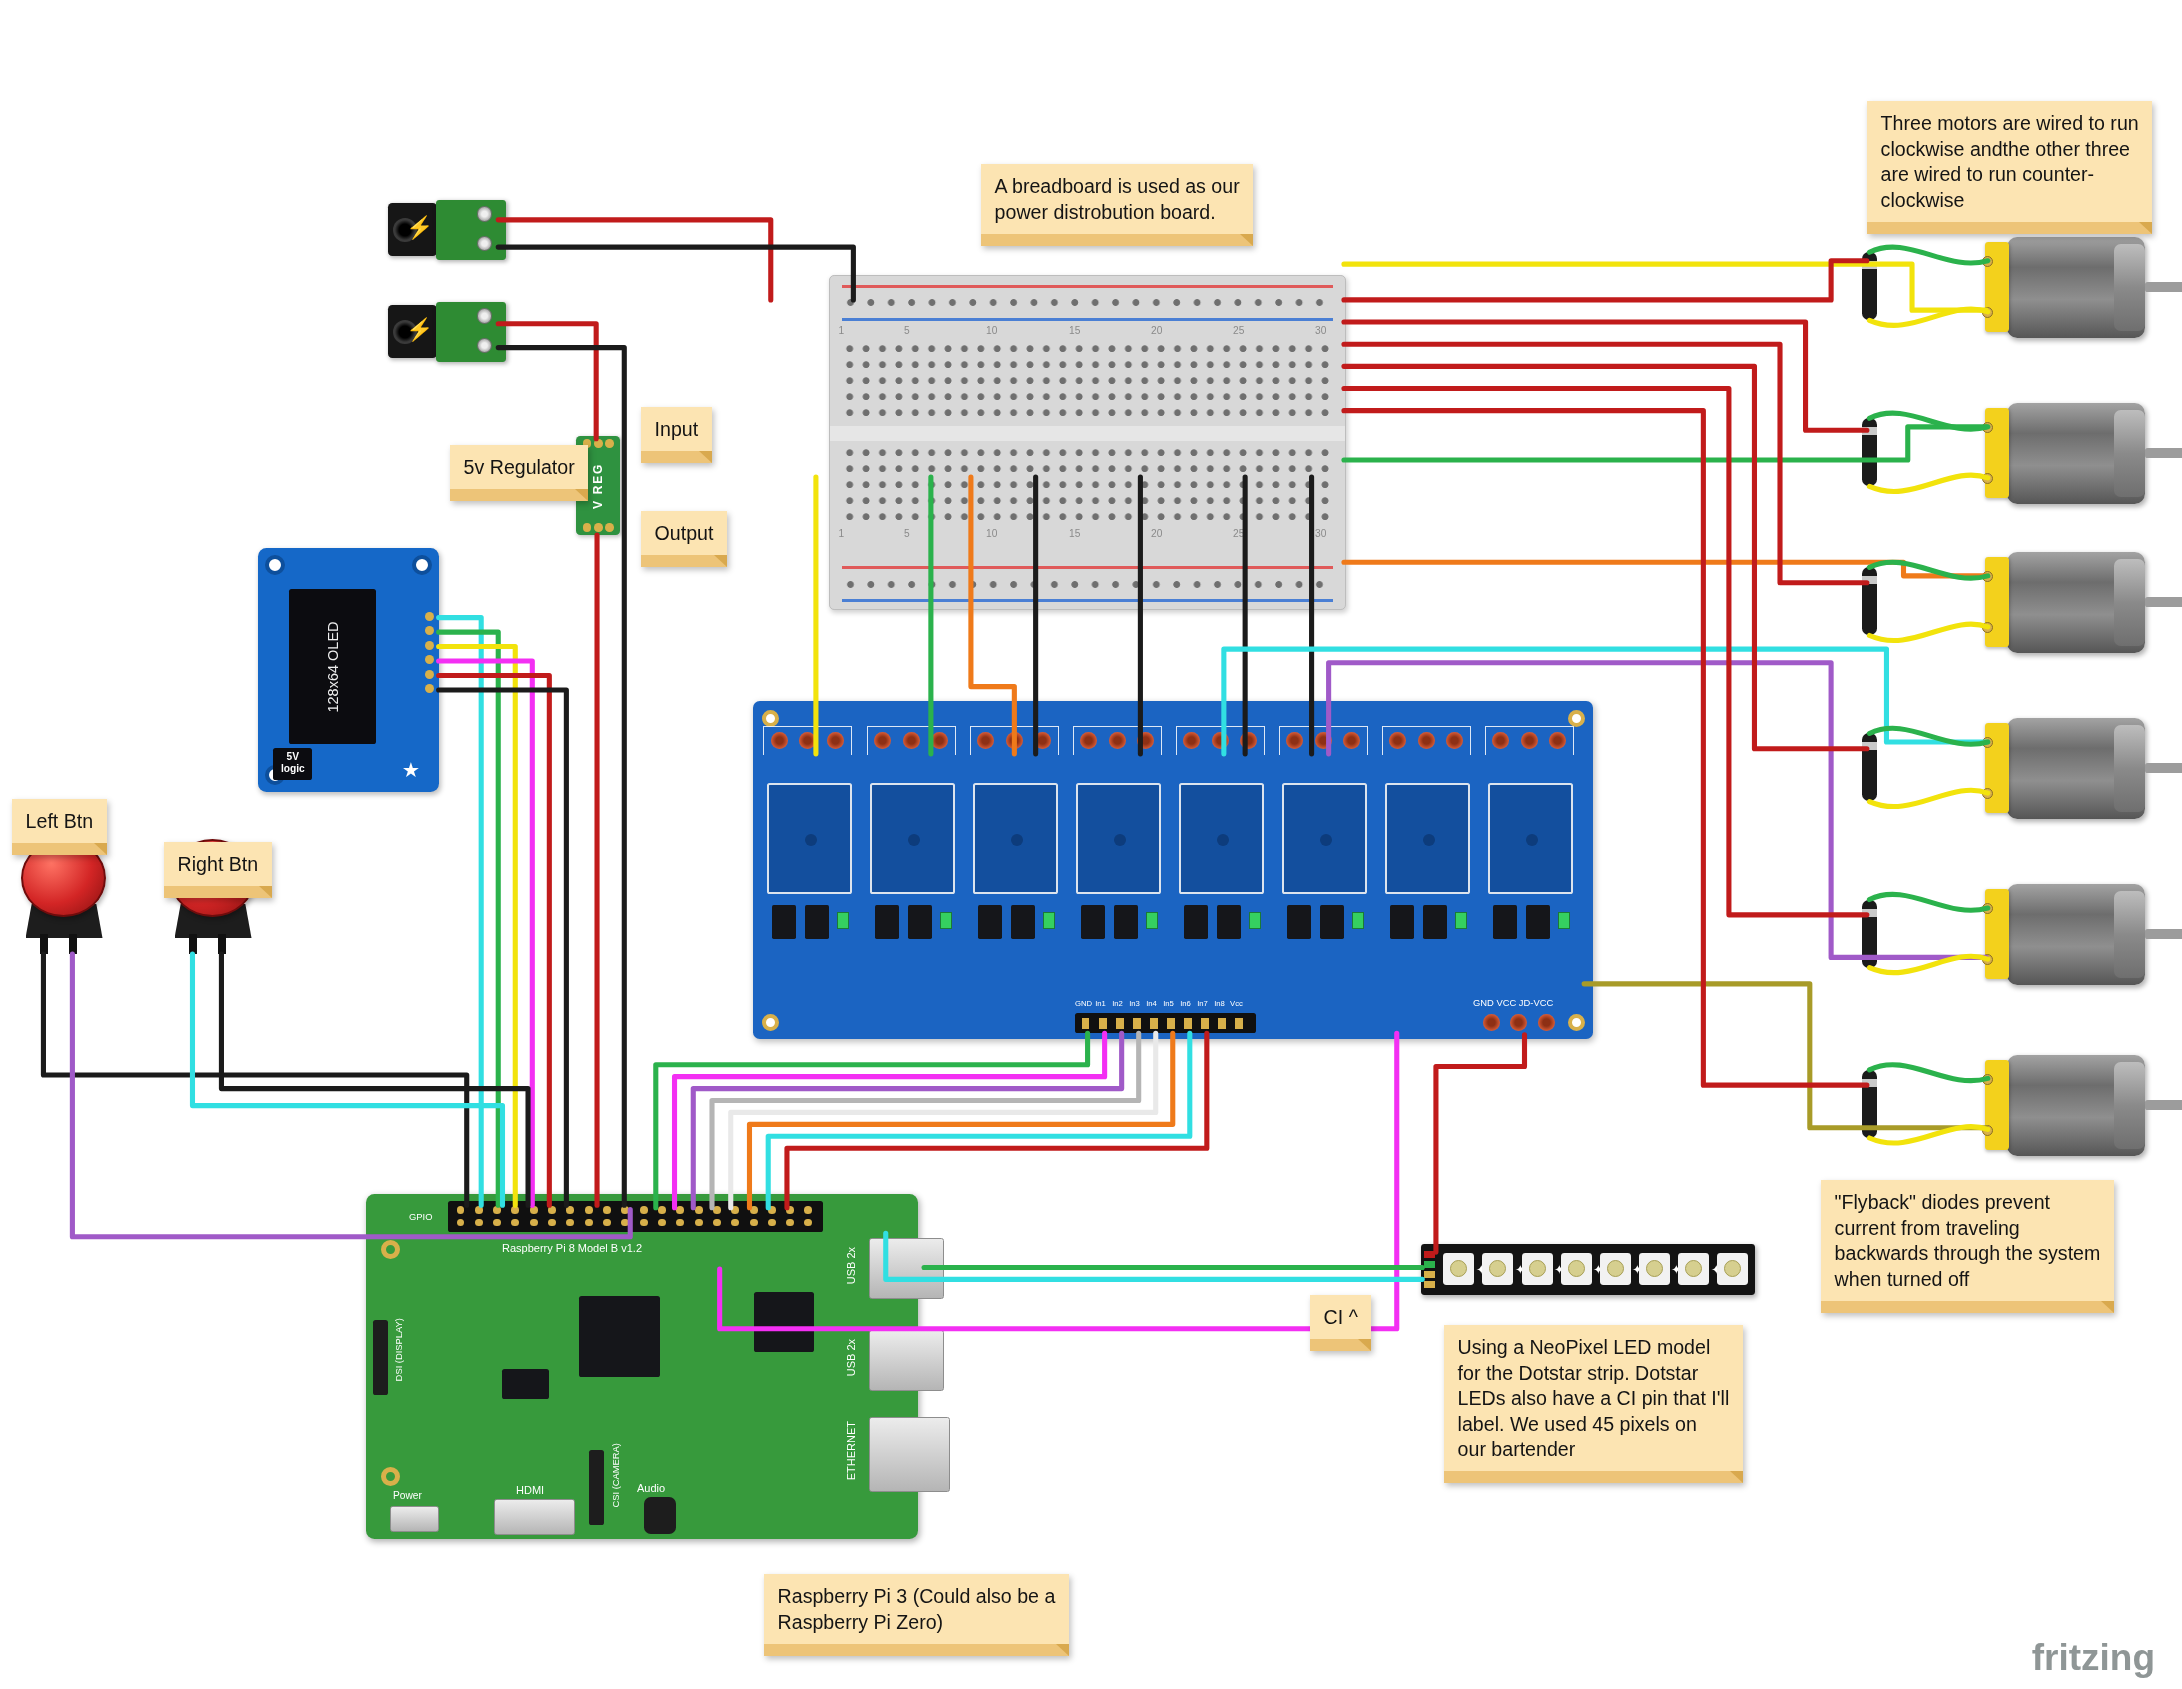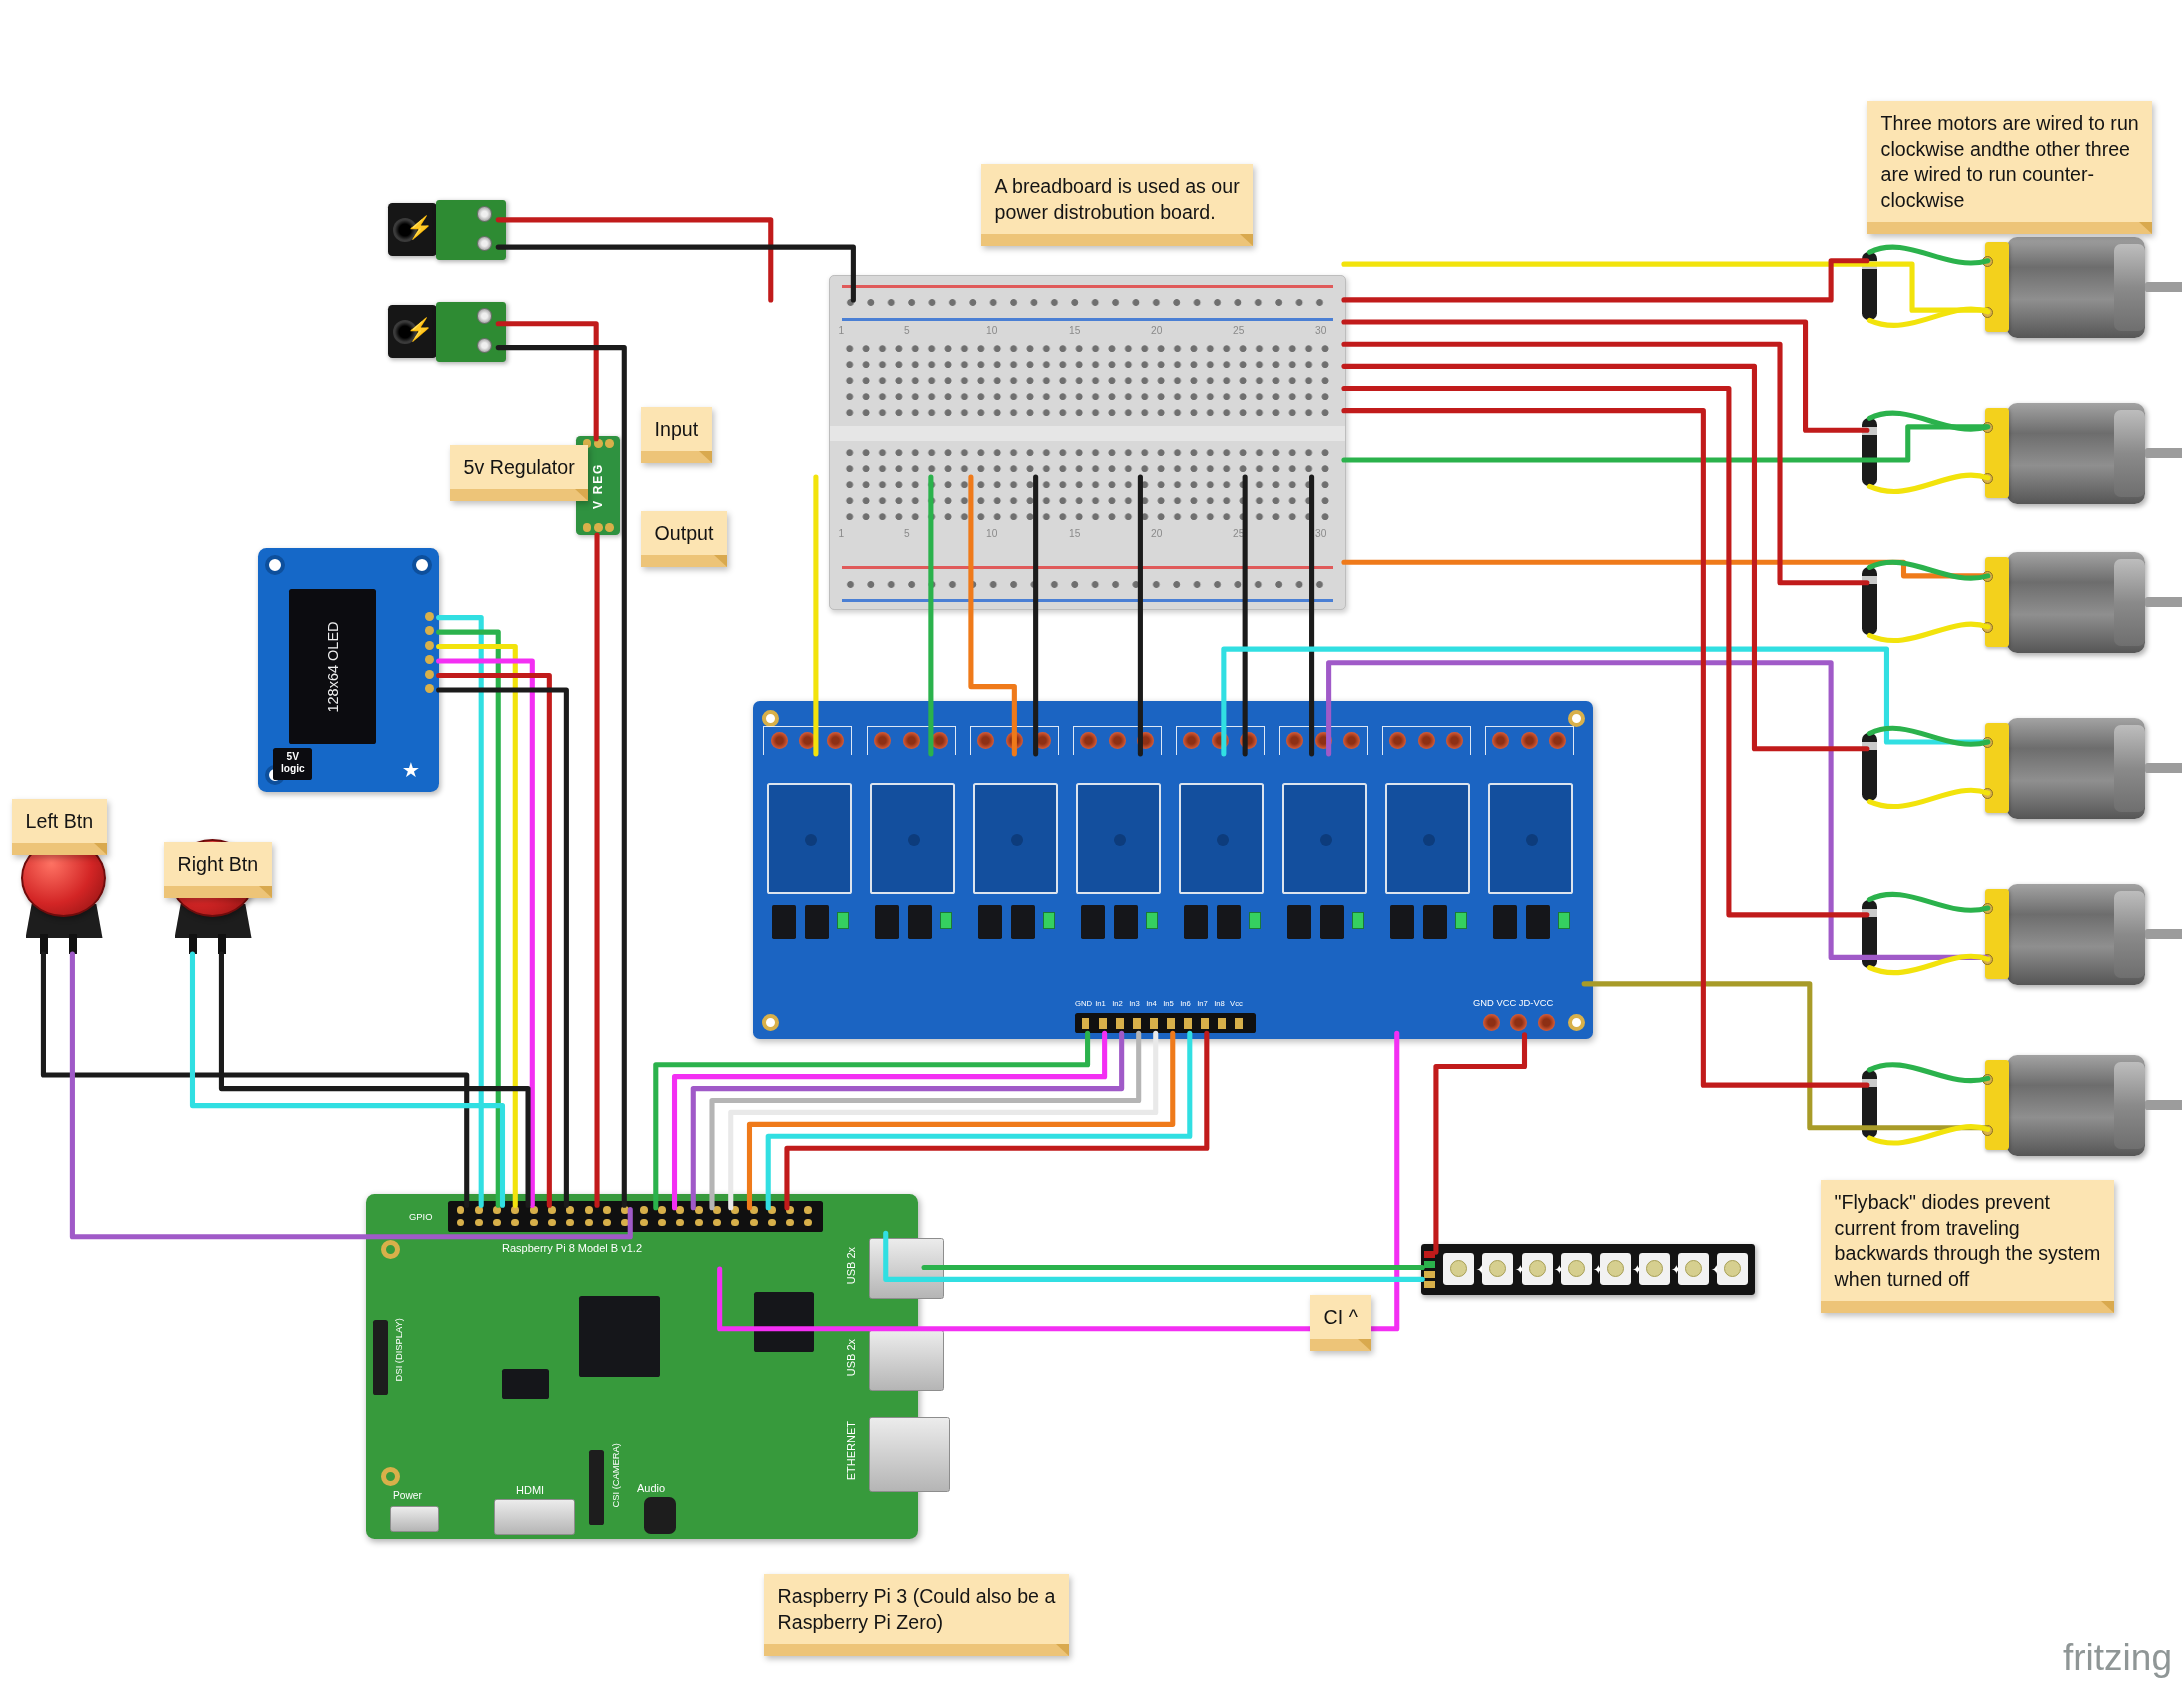--- a/index.html
+++ b/index.html
@@ -103,21 +103,21 @@
   .pihole{position:absolute;width:19px;height:19px;border-radius:50%;background:#379a3c;border:5.1px solid #d8b04a}
   #gpio{position:absolute;left:82px;top:6.8px;width:375px;height:31px;background:#101010;border-radius:2.6px}
   .gpin{position:absolute;width:7.7px;height:7.7px;border-radius:50%;background:#d8b04a}
   .pi-text{position:absolute;color:#fff;font-size:11px;white-space:nowrap}
   .pi-text.v{writing-mode:vertical-rl;transform:rotate(180deg)}
   .chip{position:absolute;background:#15161a;border-radius:2.6px}
   .port{position:absolute;background:linear-gradient(#ececec,#b5b5b5);border:1.7px solid #8d8d8d;border-radius:2.6px}
   .blackport{position:absolute;background:#1d1d1d;border-radius:2.6px}
   
   #wires{position:absolute;left:0;top:0;z-index:4;pointer-events:none}
-  #watermark{position:absolute;right:10px;top:1637px;font-size:37px;font-weight:normal;color:#8f9696;z-index:6}
+  #watermark{position:absolute;right:27px;top:1637px;font-size:37px;font-weight:bold;color:#8f9696;z-index:6}
 </style>
 </head>
 <body>
 
 <div id="canvas">
 
   <div id="breadboard" class="abs">
     <div class="bb-rail" style="top:8.5px"></div>
     <div class="bb-bank" style="top:65px"></div>
     <div class="bb-channel" style="top:150px"></div>
@@ -500,20 +500,25 @@
 are wired to run counter-
 clockwise</div>
   <div class="note" style="left:981px;top:164px">A breadboard is used as our
 power distrobution board.</div>
   <div class="note" style="left:641px;top:407px">Input</div>
   <div class="note" style="left:450px;top:445px">5v Regulator</div>
   <div class="note" style="left:641px;top:511px">Output</div>
   <div class="note" style="left:12px;top:799px">Left Btn</div>
   <div class="note" style="left:164px;top:842px">Right Btn</div>
   <div class="note" style="left:1310px;top:1295px">CI ^</div>
+  <div class="note" style="left:1444px;top:1325px">Using a NeoPixel LED model
+for the Dotstar strip. Dotstar
+LEDs also have a CI pin that I'll
+label. We used 45 pixels on
+our bartender</div>
   <div class="note" style="left:1821px;top:1180px">"Flyback" diodes prevent
 current from traveling
 backwards through the system
 when turned off</div>
   <div class="note" style="left:764px;top:1574px">Raspberry Pi 3 (Could also be a
 Raspberry Pi Zero)</div>
 
   <div id="watermark">fritzing</div>
 <div class="motor" style="position:absolute;left:1985px;top:237px">
       <div class="mbody"></div>

